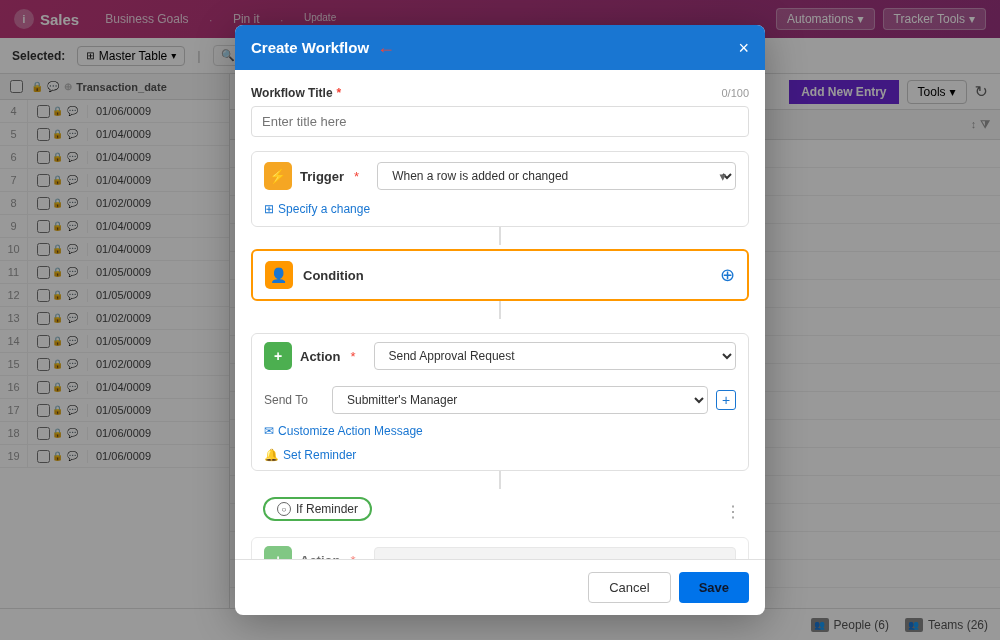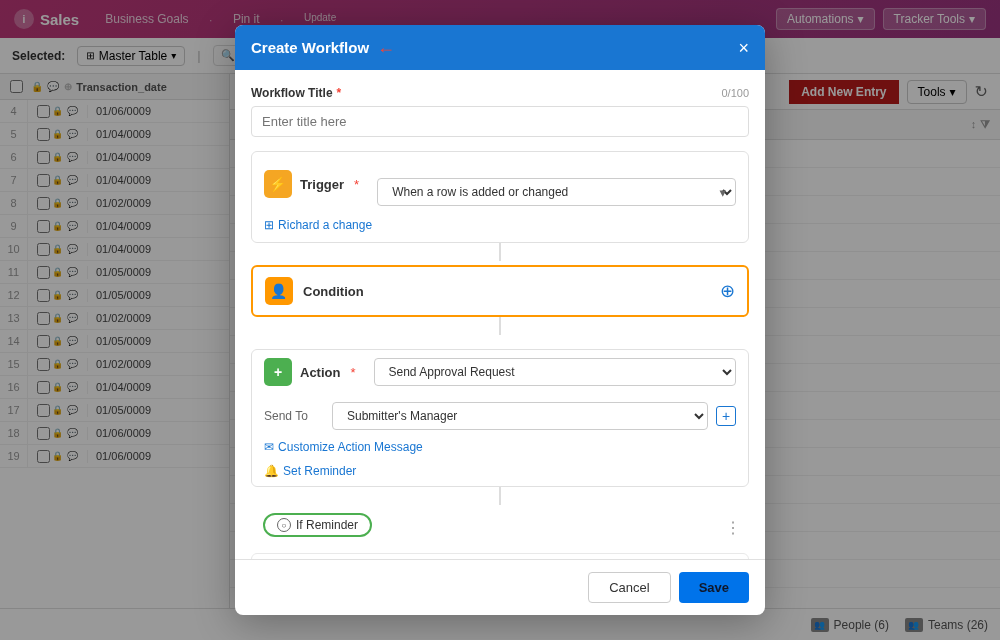--- a/index.html
+++ b/index.html
@@ -136,21 +136,21 @@
     .app-right-toolbar {
       background: #fff;
       border-bottom: 1px solid #e0e0e0;
       height: 36px;
       display: flex; align-items: center;
       padding: 0 12px;
       gap: 8px;
       justify-content: flex-end;
     }
     .add-new-btn {
-      background: #b91c1c;
+      background: #6d28d9;
       color: #fff;
       border: none;
       border-radius: 0;
       padding: 5px 12px;
       font-size: 12px;
       cursor: pointer;
       font-weight: 600;
     }
     .tools-btn {
       background: #fff;
@@ -320,21 +320,20 @@
     }
 
     
     .trigger-row {
       display: flex; align-items: center; gap: 8px;
       padding: 10px 12px;
     }
     .dropdown-wrapper {
       flex: 1;
       position: relative;
-      margin-top: 16px;
     }
     .dropdown-wrapper::after {
       content: '▾';
       position: absolute;
       right: 10px;
       top: 50%;
       transform: translateY(-50%);
       color: #666;
       pointer-events: none;
     }
@@ -735,21 +734,21 @@
           <span class="section-title">Trigger</span>
           <span class="required-star" style="margin-left:2px;">*</span>
           <div class="dropdown-wrapper" style="margin-left:10px;">
             <select class="select-native">
               <option value="When a row is added or changed">When a row is added or changed</option>
             </select>
           </div>
         </div>
         <div class="specify-link">
           <span>⊞</span>
-          <span>Richard a change</span>
+          <span>Specify a change</span>
         </div>
       </div>
 
       <div class="connector-line"></div>
 
       <div style="border:2px solid #ff9800;border-radius:6px;padding:10px 12px;display:flex;align-items:center;gap:10px;margin-top:4px;">
         <div class="section-icon icon-condition">
           <span class="icon-symbol">👤</span>
         </div>
         <span class="section-title">Condition</span>

